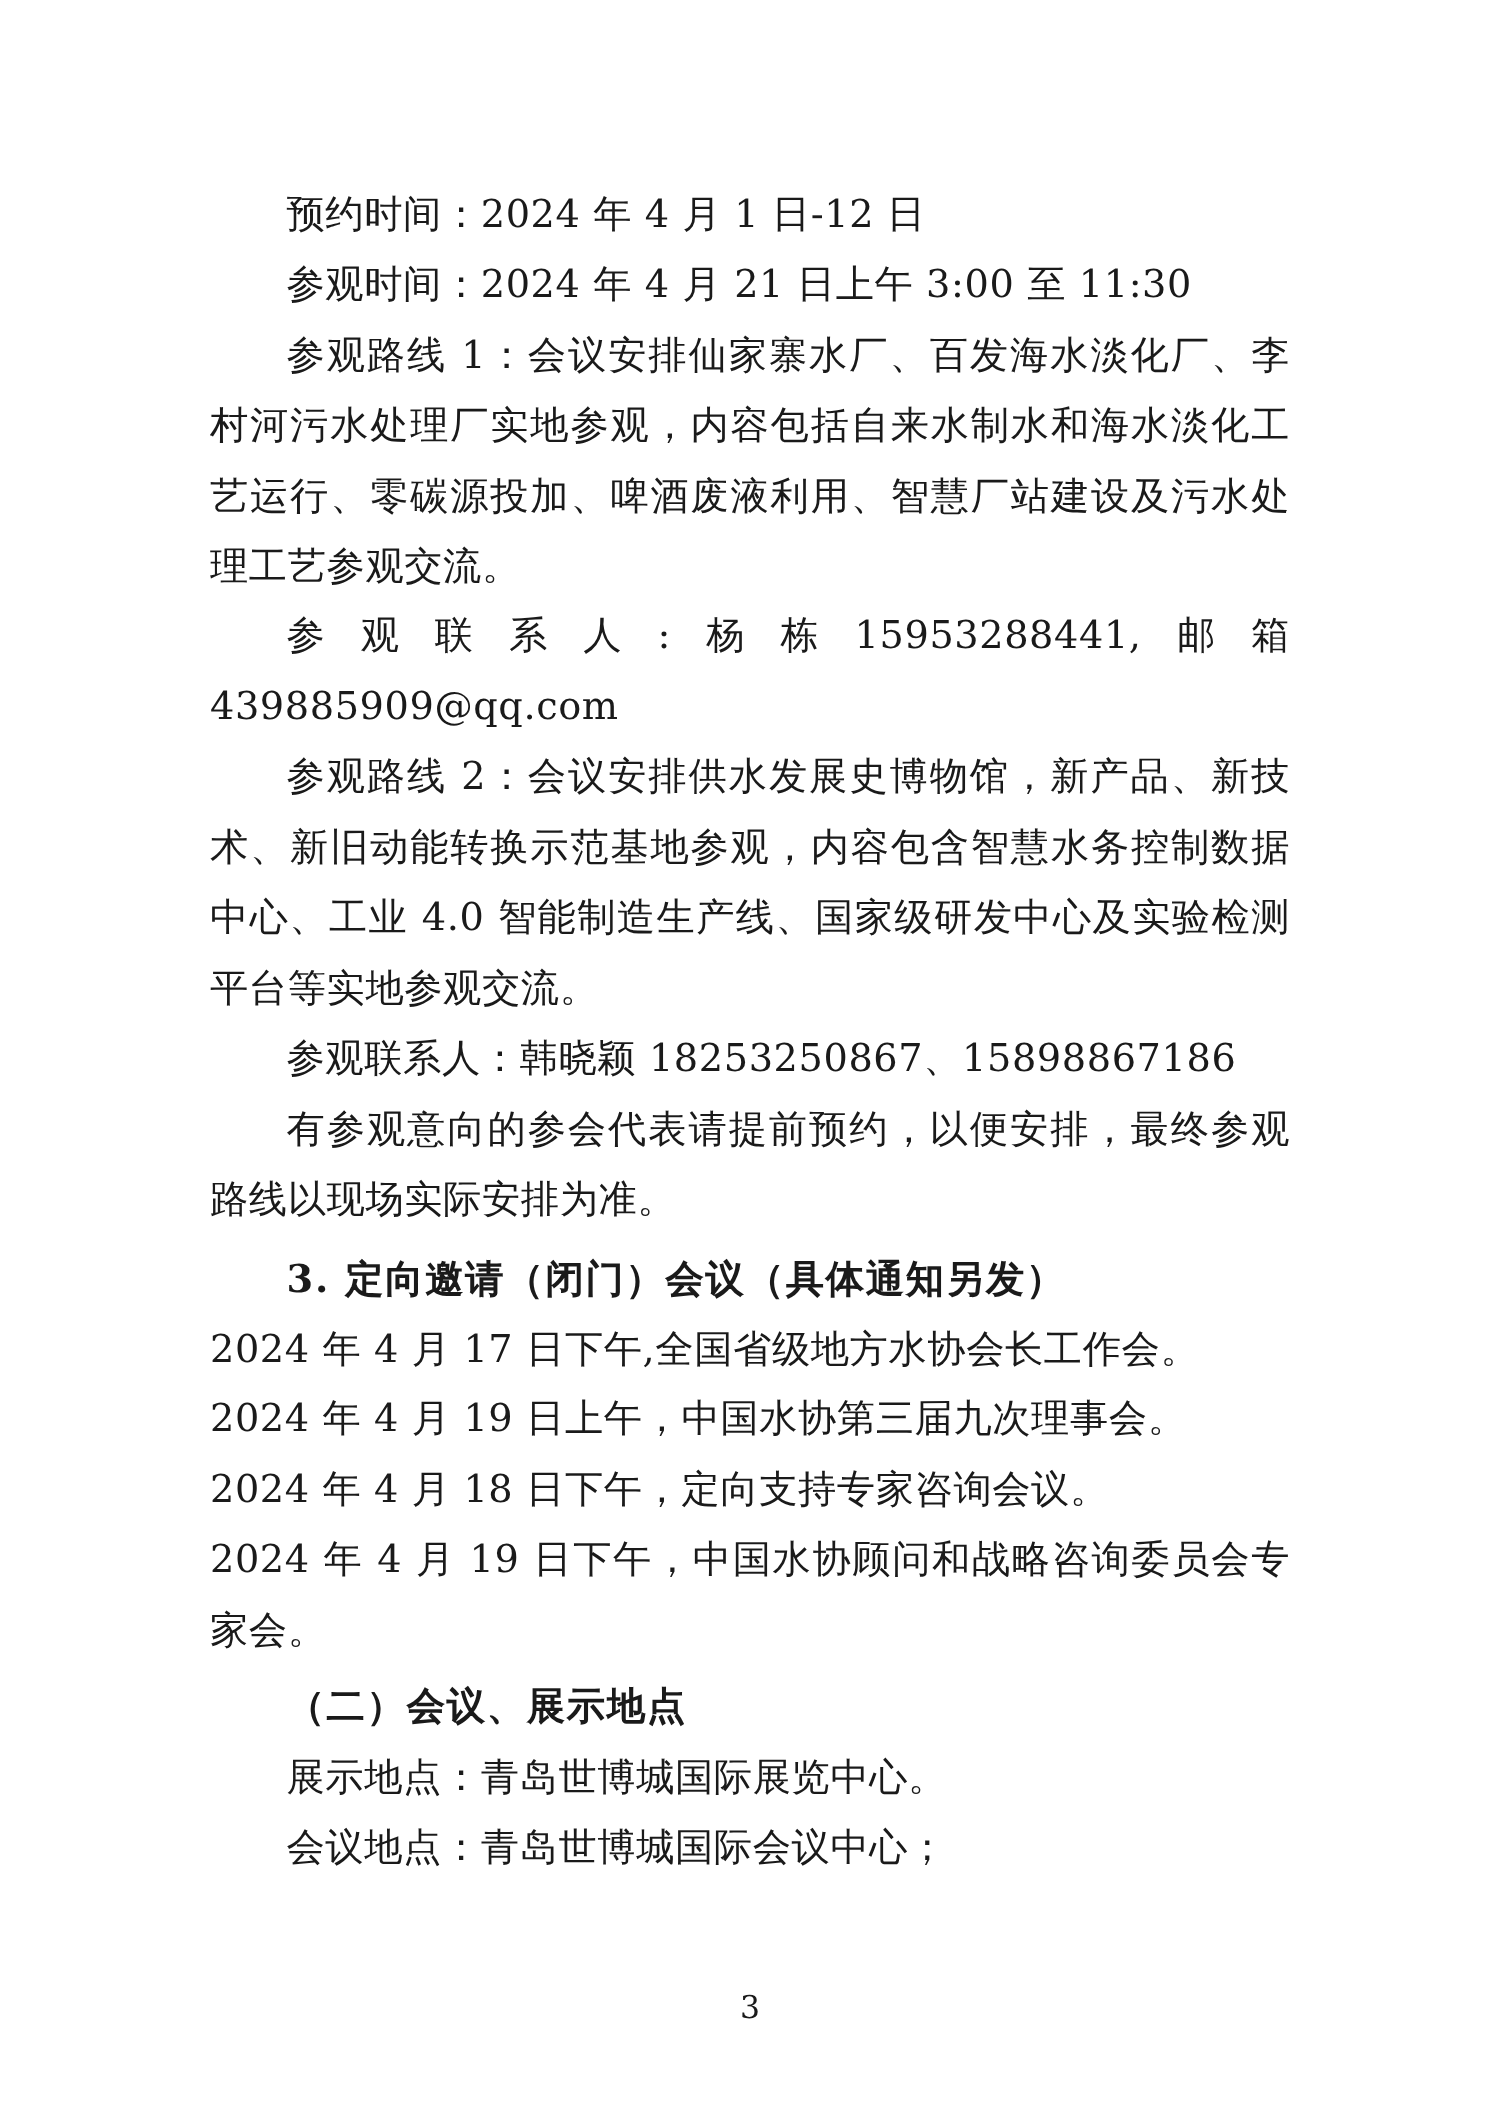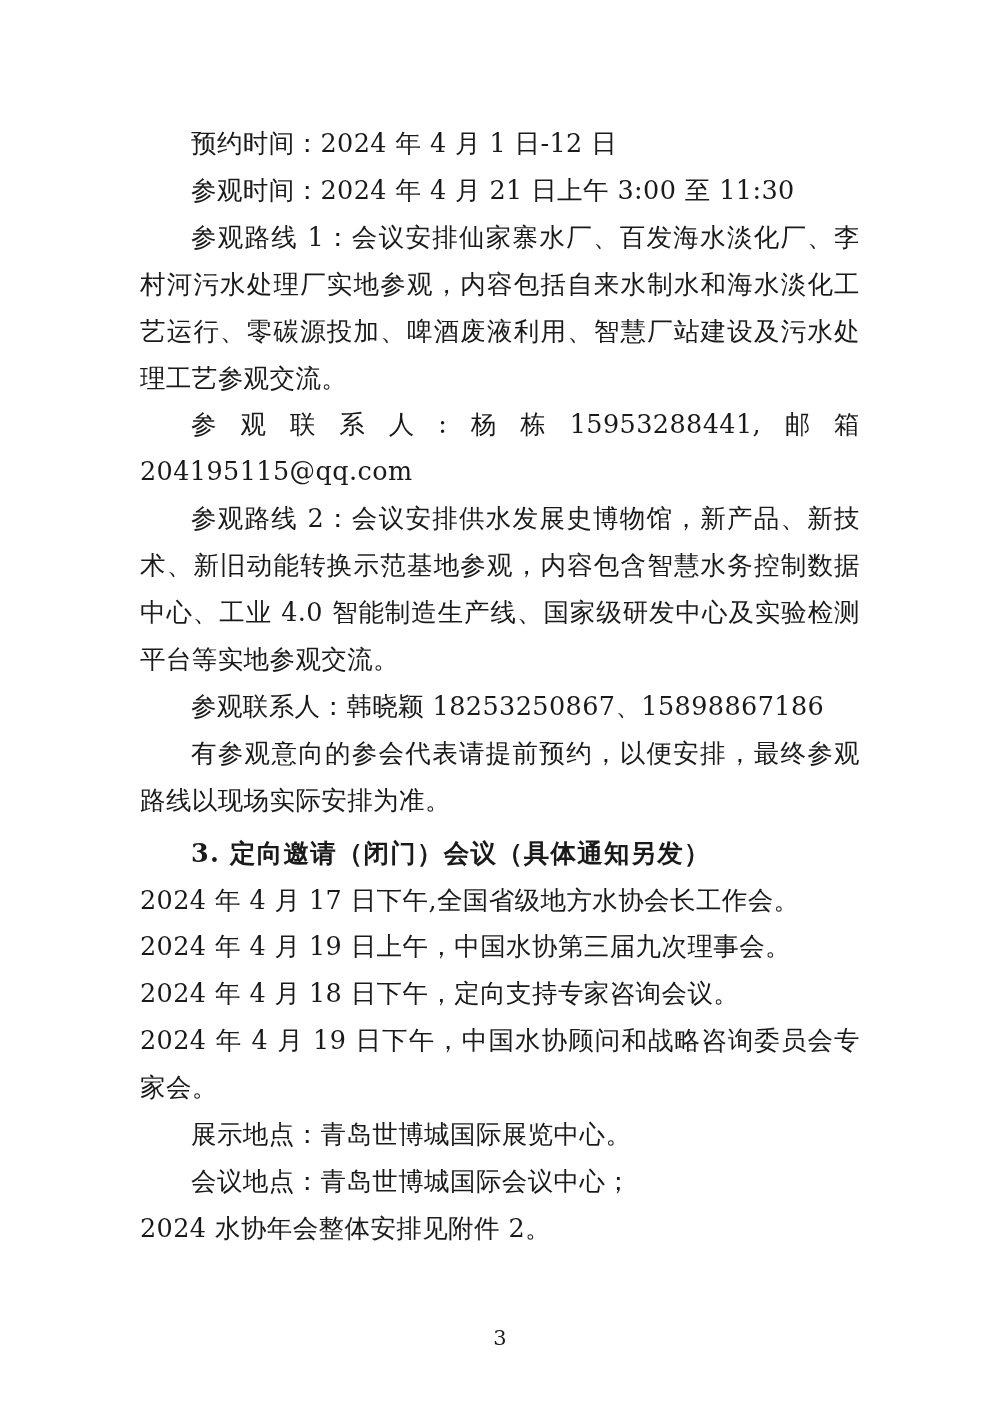--- a/index.html
+++ b/index.html
@@ -64,33 +64,33 @@
 </style>
 </head>
 <body>
 
 <div class="page">
   <div class="doc-body">
 
     <p class="para">预约时间：2024 年 4 月 1 日-12 日</p>
     <p class="para">参观时间：2024 年 4 月 21 日上午 3:00 至 11:30</p>
     <p class="para">参观路线 1：会议安排仙家寨水厂、百发海水淡化厂、李村河污水处理厂实地参观，内容包括自来水制水和海水淡化工艺运行、零碳源投加、啤酒废液利用、智慧厂站建设及污水处理工艺参观交流。</p>
-    <p class="para">参观联系人:杨栋15953288441,邮箱 204195115@qq.com</p>
+    <p class="para">参观联系人:杨栋15953288441,邮箱 439885909@qq.com</p>
     <p class="para">参观路线 2：会议安排供水发展史博物馆，新产品、新技术、新旧动能转换示范基地参观，内容包含智慧水务控制数据中心、工业 4.0 智能制造生产线、国家级研发中心及实验检测平台等实地参观交流。</p>
     <p class="para">参观联系人：韩晓颖 18253250867、15898867186</p>
     <p class="para">有参观意向的参会代表请提前预约，以便安排，最终参观路线以现场实际安排为准。</p>
 
     <p class="heading">3. 定向邀请（闭门）会议（具体通知另发）</p>
 
     <p class="para-flush">2024 年 4 月 17 日下午,全国省级地方水协会长工作会。</p>
     <p class="para-flush">2024 年 4 月 19 日上午，中国水协第三届九次理事会。</p>
     <p class="para-flush">2024 年 4 月 18 日下午，定向支持专家咨询会议。</p>
     <p class="para-flush">2024 年 4 月 19 日下午，中国水协顾问和战略咨询委员会专家会。</p>
 
+    <p class="subheading">（二）会议、展示地点</p>
 
     <p class="para">展示地点：青岛世博城国际展览中心。</p>
     <p class="para">会议地点：青岛世博城国际会议中心；</p>
-    <p class="para-flush">2024 水协年会整体安排见附件 2。</p>
 
   </div>
 
   <div class="page-number">3</div>
 </div>
 
 </body></html>

